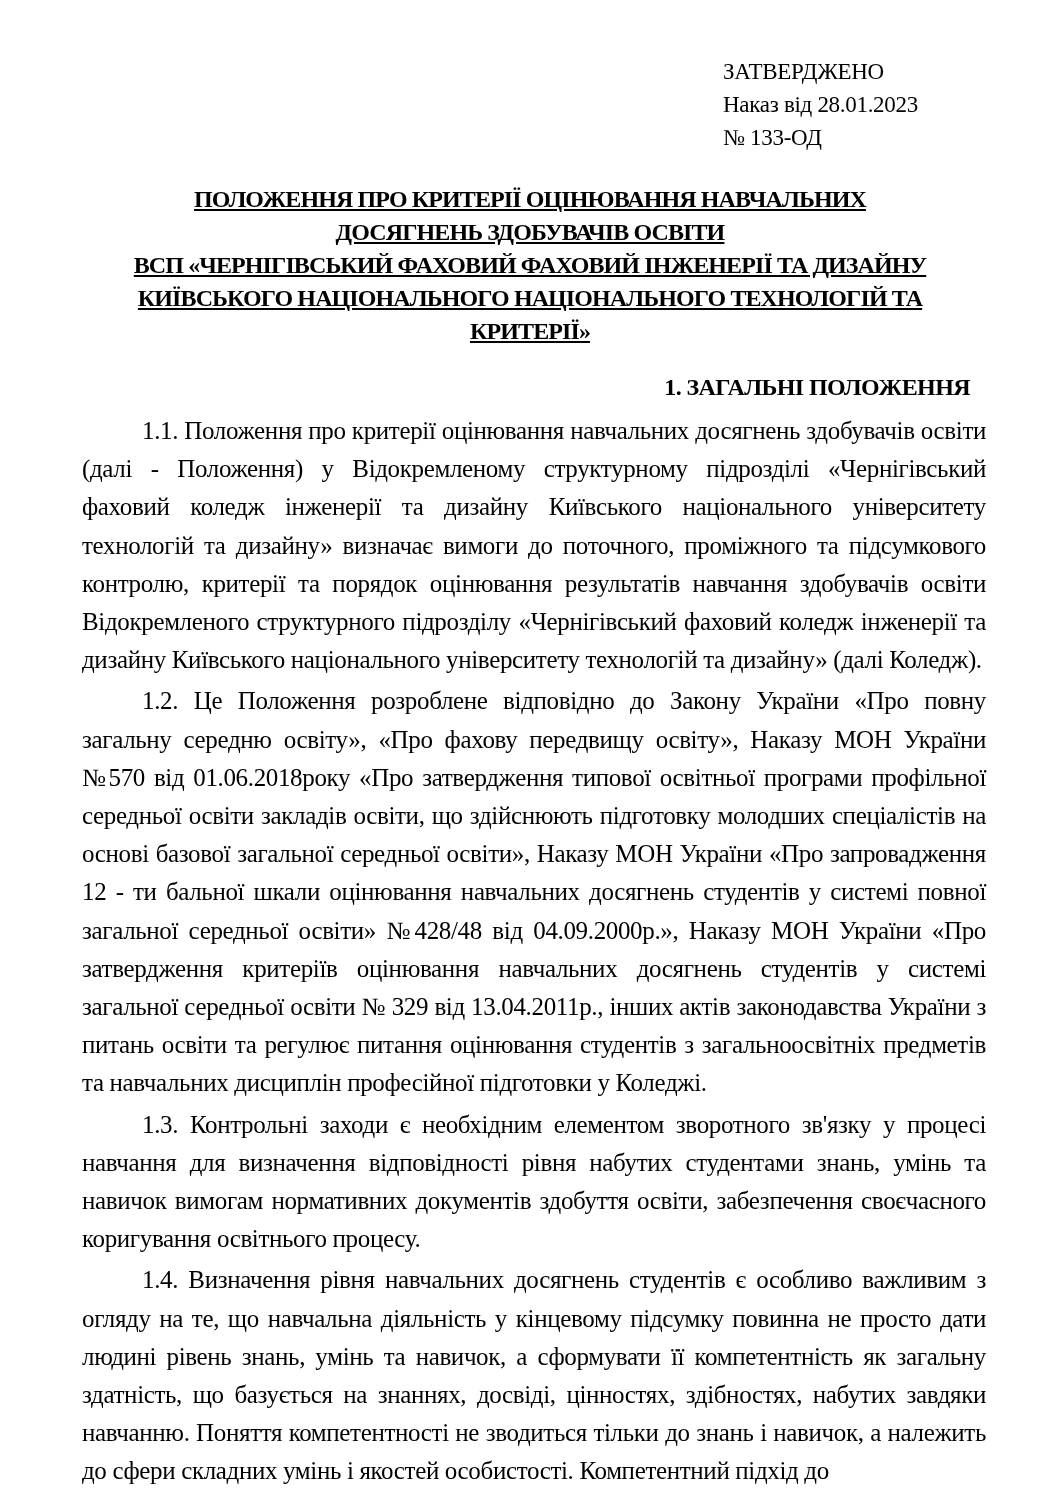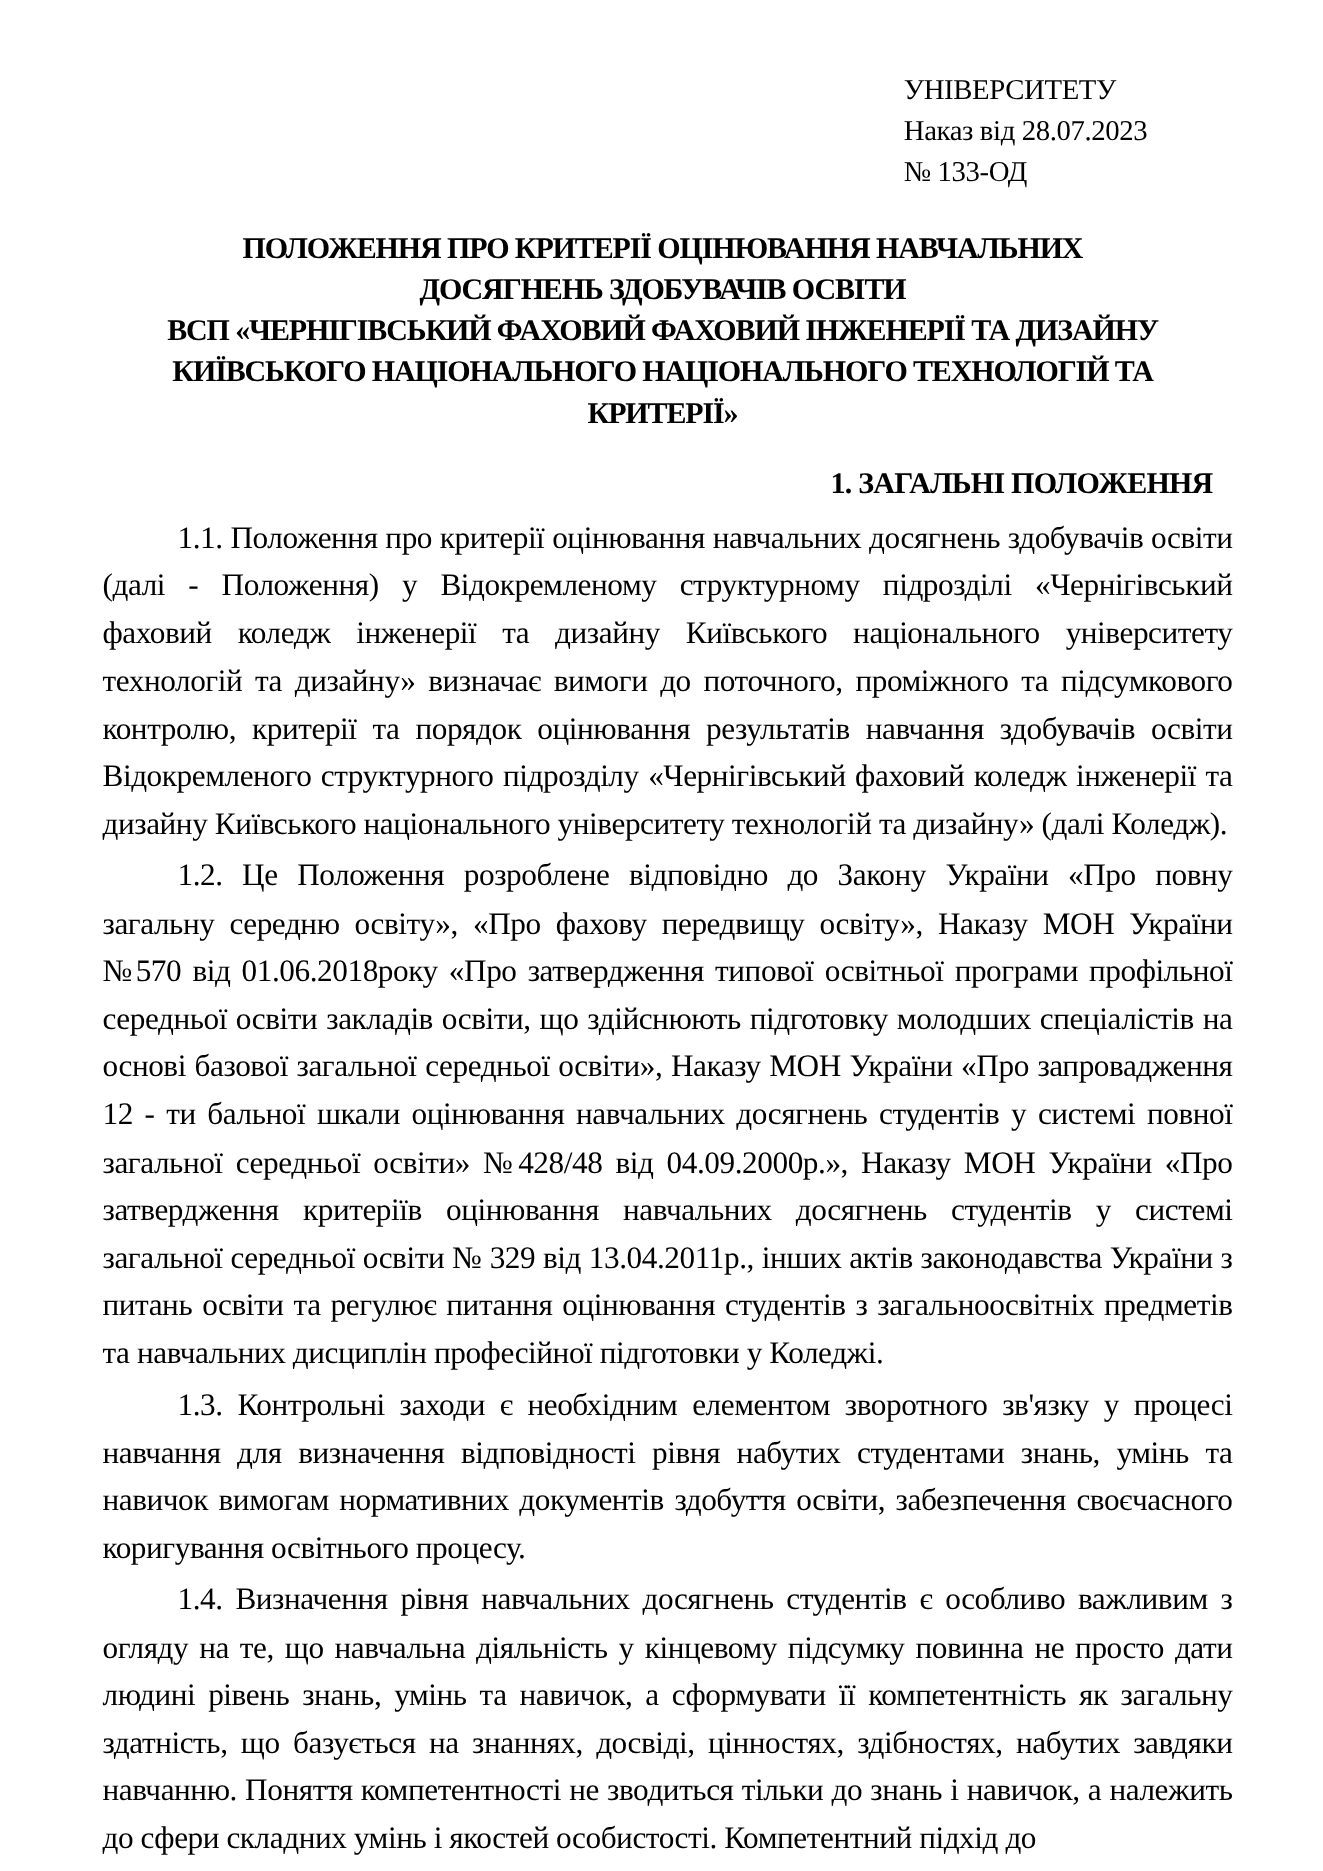--- a/index.html
+++ b/index.html
@@ -35,21 +35,21 @@
     position: absolute;
     left: 90px;
     width: 880px;
     top: 183px;
     text-align: center;
     font-weight: bold;
     font-size: 24px;
     line-height: 33px;
     letter-spacing: -0.9px;
   }
-  .doc-title div { white-space: nowrap; }
+  .doc-title div { white-space: nowrap; text-decoration: underline; }
   .section-heading {
     position: absolute;
     left: 90px;
     width: 880px;
     top: 372px;
     text-align: right;
     font-weight: bold;
     font-size: 24px;
     line-height: 30px;
     letter-spacing: -0.6px;
@@ -69,22 +69,22 @@
     margin: 0 0 3px 0;
     hyphens: none;
   }
 </style>
 </head>
 <body>
 
 <div class="page">
 
   <div class="approval">
-    <div>УНІВЕРСИТЕТУ</div>
-    <div>Наказ від 28.07.2023</div>
+    <div>ЗАТВЕРДЖЕНО</div>
+    <div>Наказ від 28.01.2023</div>
     <div>№ 133-ОД</div>
   </div>
 
   <div class="doc-title">
     <div>ПОЛОЖЕННЯ ПРО КРИТЕРІЇ ОЦІНЮВАННЯ НАВЧАЛЬНИХ</div>
     <div>ДОСЯГНЕНЬ ЗДОБУВАЧІВ ОСВІТИ</div>
     <div>ВСП «ЧЕРНІГІВСЬКИЙ ФАХОВИЙ ФАХОВИЙ ІНЖЕНЕРІЇ ТА ДИЗАЙНУ</div>
     <div>КИЇВСЬКОГО НАЦІОНАЛЬНОГО НАЦІОНАЛЬНОГО ТЕХНОЛОГІЙ ТА</div>
     <div>КРИТЕРІЇ»</div>
   </div>

